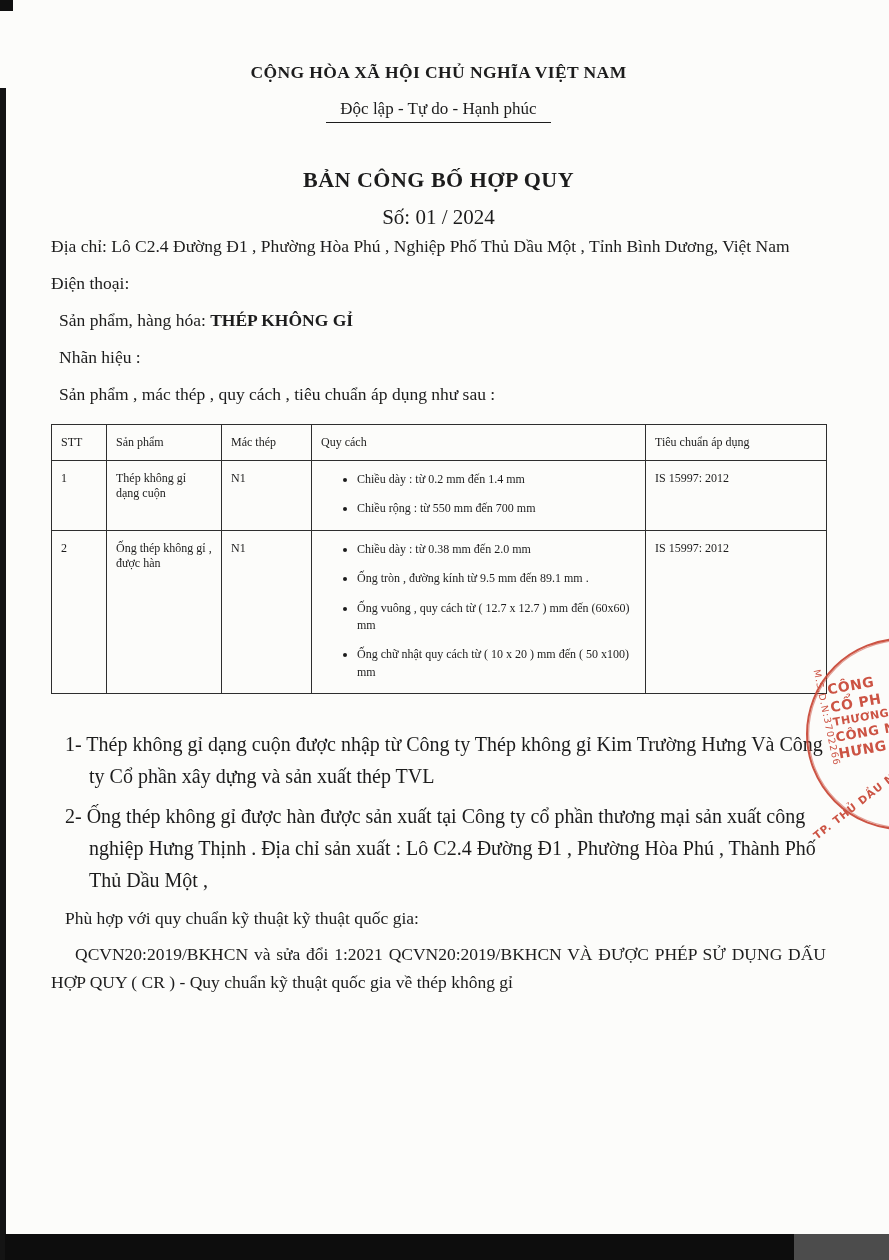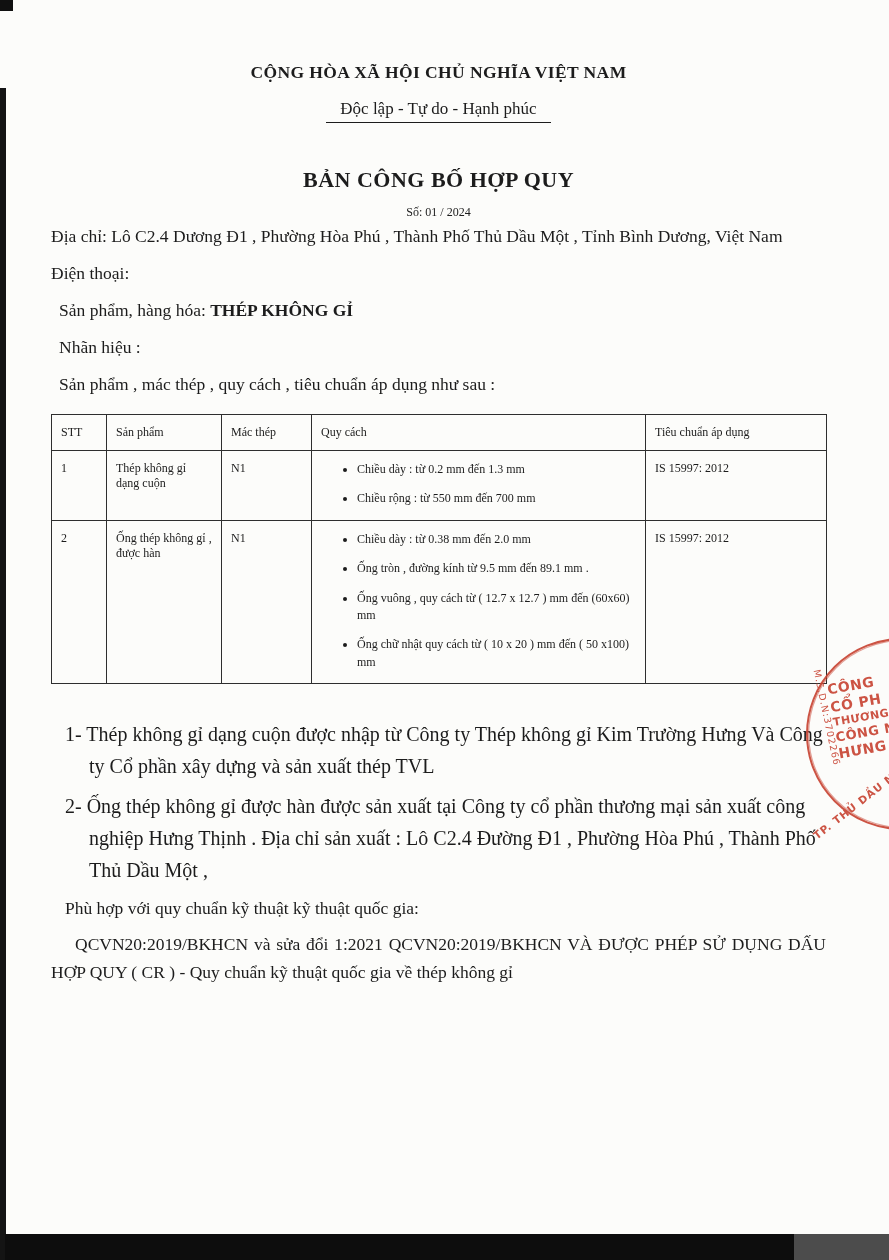--- a/index.html
+++ b/index.html
@@ -17,21 +17,21 @@
   .scan-left-strip{position:absolute;left:0;top:88px;width:6px;height:1172px;background:#141414;}
   .scan-top-corner{position:absolute;left:0;top:0;width:13px;height:11px;background:#101010;}
   .scan-bottom-band{position:absolute;left:5px;bottom:0;width:884px;height:26px;background:#0d0d0d;}
   .scan-bottom-right{position:absolute;right:0;bottom:0;width:95px;height:26px;background:#4c4c4c;}
   
   .content{position:absolute;left:51px;top:62px;width:775px;}
   .nat-header{text-align:center;}
   .nat-line1{font-weight:bold;font-size:17.5px;letter-spacing:.4px;}
   .nat-line2{display:inline-block;font-weight:normal;font-size:17px;margin-top:16px;padding:0 14px 3px 14px;border-bottom:1.6px solid #1c1c1c;}
   .doc-title{text-align:center;font-weight:bold;font-size:22px;margin-top:44px;letter-spacing:.5px;}
-  .doc-number{text-align:center;font-size:12px;margin-top:12px;}
+  .doc-number{text-align:center;font-size:21px;margin-top:12px;}
   .para{font-size:17.5px;line-height:1.6;margin-top:9px;}
   .para.indent{padding-left:8px;}
   .bold{font-weight:bold;}
   
   table.spec{border-collapse:collapse;width:775px;margin-top:16px;table-layout:fixed;}
   table.spec th,table.spec td{
     border:1.4px solid #2e2e2e;
     font-size:12px;
     padding:10px 9px;
     vertical-align:top;
@@ -97,21 +97,21 @@
   <div class="content">
 
     <div class="nat-header">
       <div class="nat-line1">CỘNG HÒA XÃ HỘI CHỦ NGHĨA VIỆT NAM</div>
       <div class="nat-line2">Độc lập - Tự do - Hạnh phúc</div>
     </div>
 
     <div class="doc-title">BẢN CÔNG BỐ HỢP QUY</div>
     <div class="doc-number">Số: 01 / 2024</div>
 
-    <div class="para" style="margin-top:2px;">Địa chỉ: Lô C2.4 Dương Đ1 , Phường Hòa Phú , Thành Phố Thủ Dầu Một , Tỉnh Bình Dương, Việt Nam</div>
+    <div class="para" style="margin-top:2px;">Địa chỉ: Lô C2.4 Đường Đ1 , Phường Hòa Phú , Nghiệp Phố Thủ Dầu Một , Tỉnh Bình Dương, Việt Nam</div>
     <div class="para">Điện thoại:</div>
     <div class="para indent"><span>Sản phẩm, hàng hóa: </span><span class="bold">THÉP KHÔNG GỈ</span></div>
     <div class="para indent">Nhãn hiệu :</div>
     <div class="para indent">Sản phẩm , mác thép , quy cách , tiêu chuẩn áp dụng như sau :</div>
 
     <table class="spec">
       <colgroup>
         <col class="c-stt">
           <col class="c-sp">
           <col class="c-mt">
@@ -127,21 +127,21 @@
           <th>Tiêu chuẩn áp dụng</th>
         </tr>
       </thead>
       <tbody>
         <tr>
           <td class="stt">1</td>
           <td class="sp">Thép không gỉ dạng cuộn</td>
           <td class="mt">N1</td>
           <td>
             <ul class="qc">
-              <li>Chiều dày : từ 0.2 mm đến 1.3 mm</li>
+              <li>Chiều dày : từ 0.2 mm đến 1.4 mm</li>
               <li>Chiều rộng : từ 550 mm đến 700 mm</li>
             </ul>
           </td>
           <td>IS 15997: 2012</td>
         </tr>
         <tr>
           <td class="stt">2</td>
           <td class="sp">Ống thép không gỉ , được hàn</td>
           <td class="mt">N1</td>
           <td>

